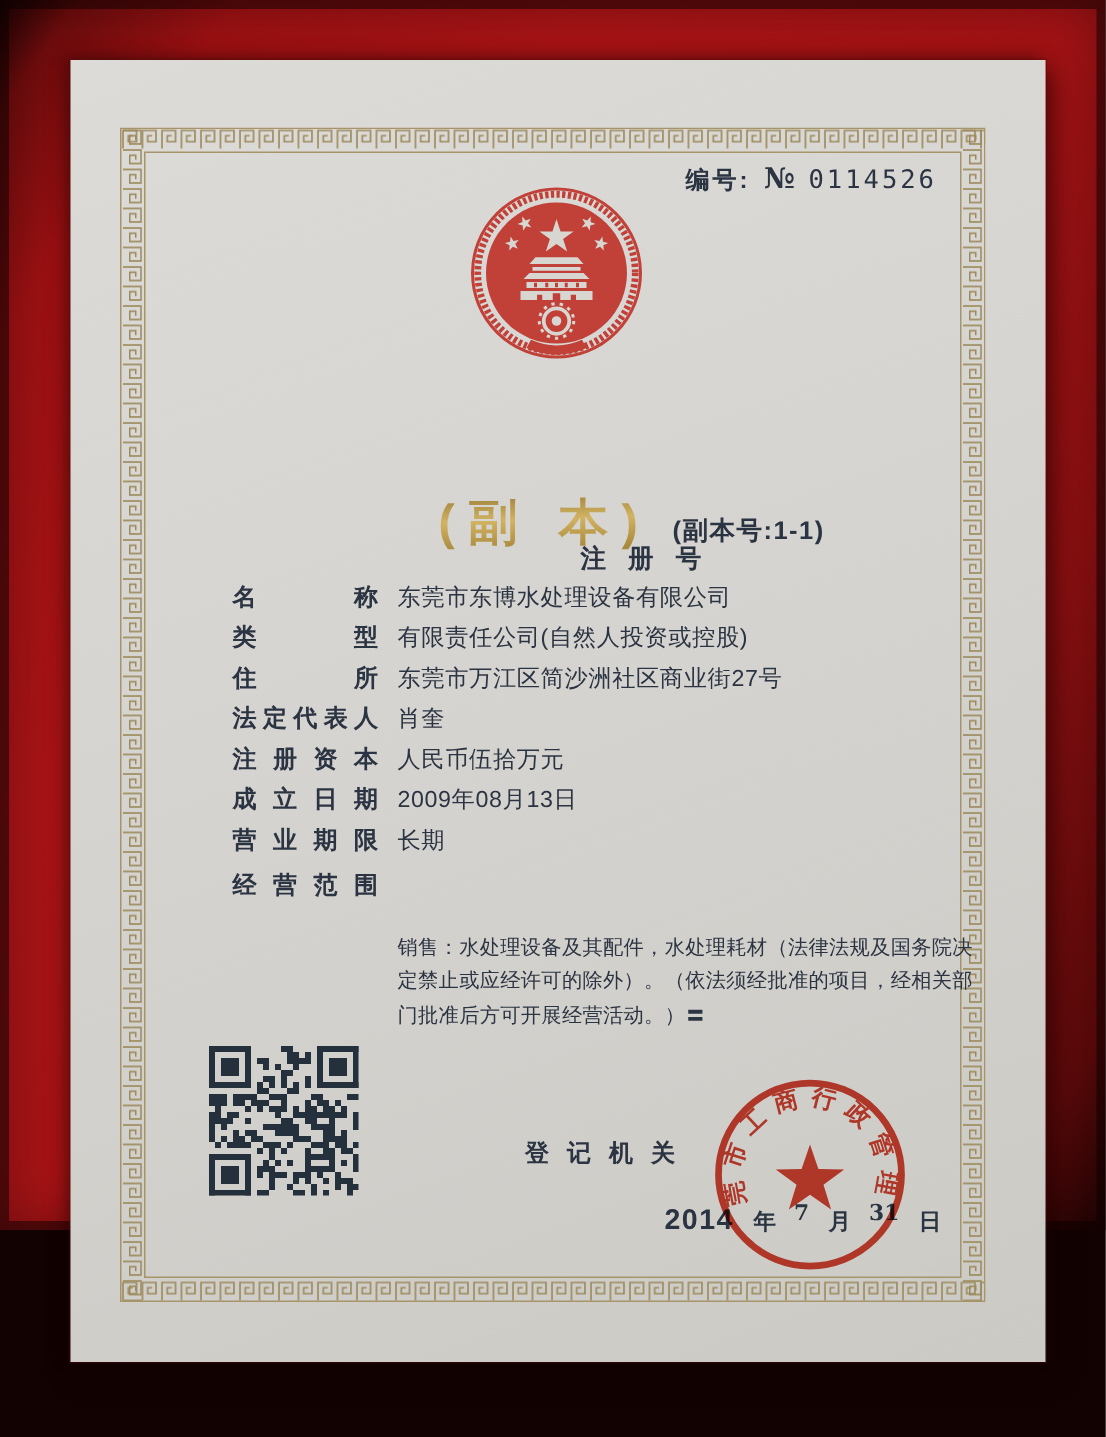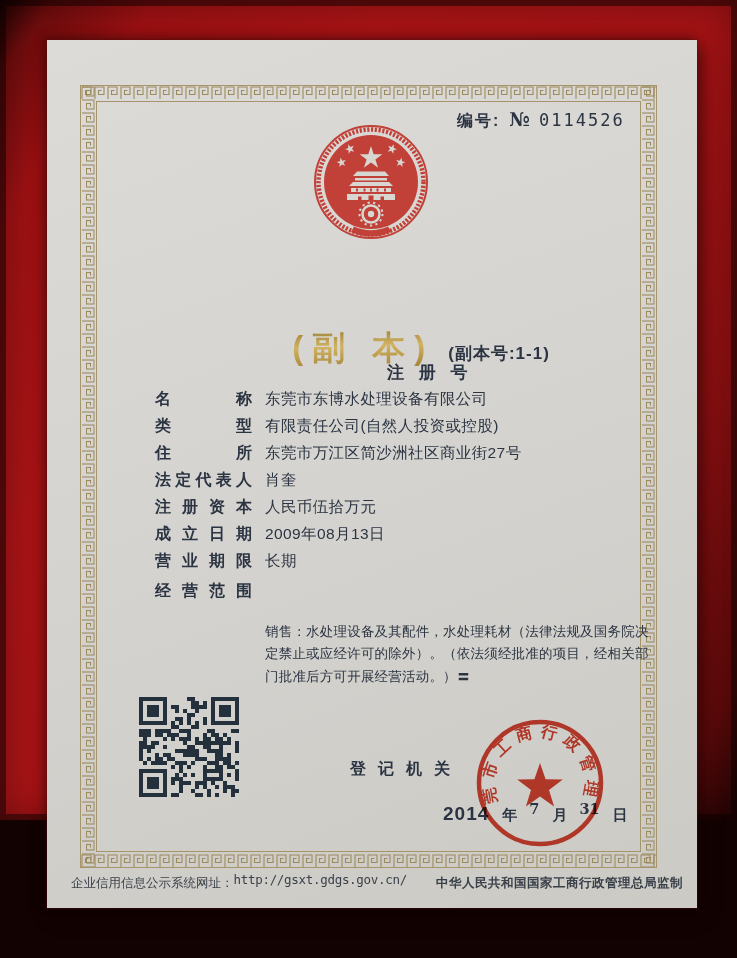--- a/index.html
+++ b/index.html
@@ -464,21 +464,15 @@
       <defs>
         <path id="sealArc" d="M 32,98 A 46,46 0 1 1 108,98" fill="none"></path>
       </defs>
       <circle cx="70" cy="72" r="61" fill="none" stroke="#d63c2a" stroke-width="4.5"></circle>
       <polygon fill="#d63c2a" points="70,52 75.6,68.3 92.8,68.6 79,78.9 84.1,95.4 70,85.5 55.9,95.4 61,78.9 47.2,68.6 64.4,68.3"></polygon>
       <text font-size="16" font-weight="bold" letter-spacing="7" fill="#d63c2a" font-family="Liberation Sans, sans-serif">
         <textPath href="#sealArc" startOffset="50%" text-anchor="middle">东莞市工商行政管理局</textPath>
       </text>
     </svg>
 
-    <div class="footer">
-      <div>
-        <span>企业信用信息公示系统网址：</span><span class="url">http://gsxt.gdgs.gov.cn/</span>
-      </div>
-      <div class="made-by">中华人民共和国国家工商行政管理总局监制</div>
-    </div>
 
   </div>
 </div>
 
 </body></html>

